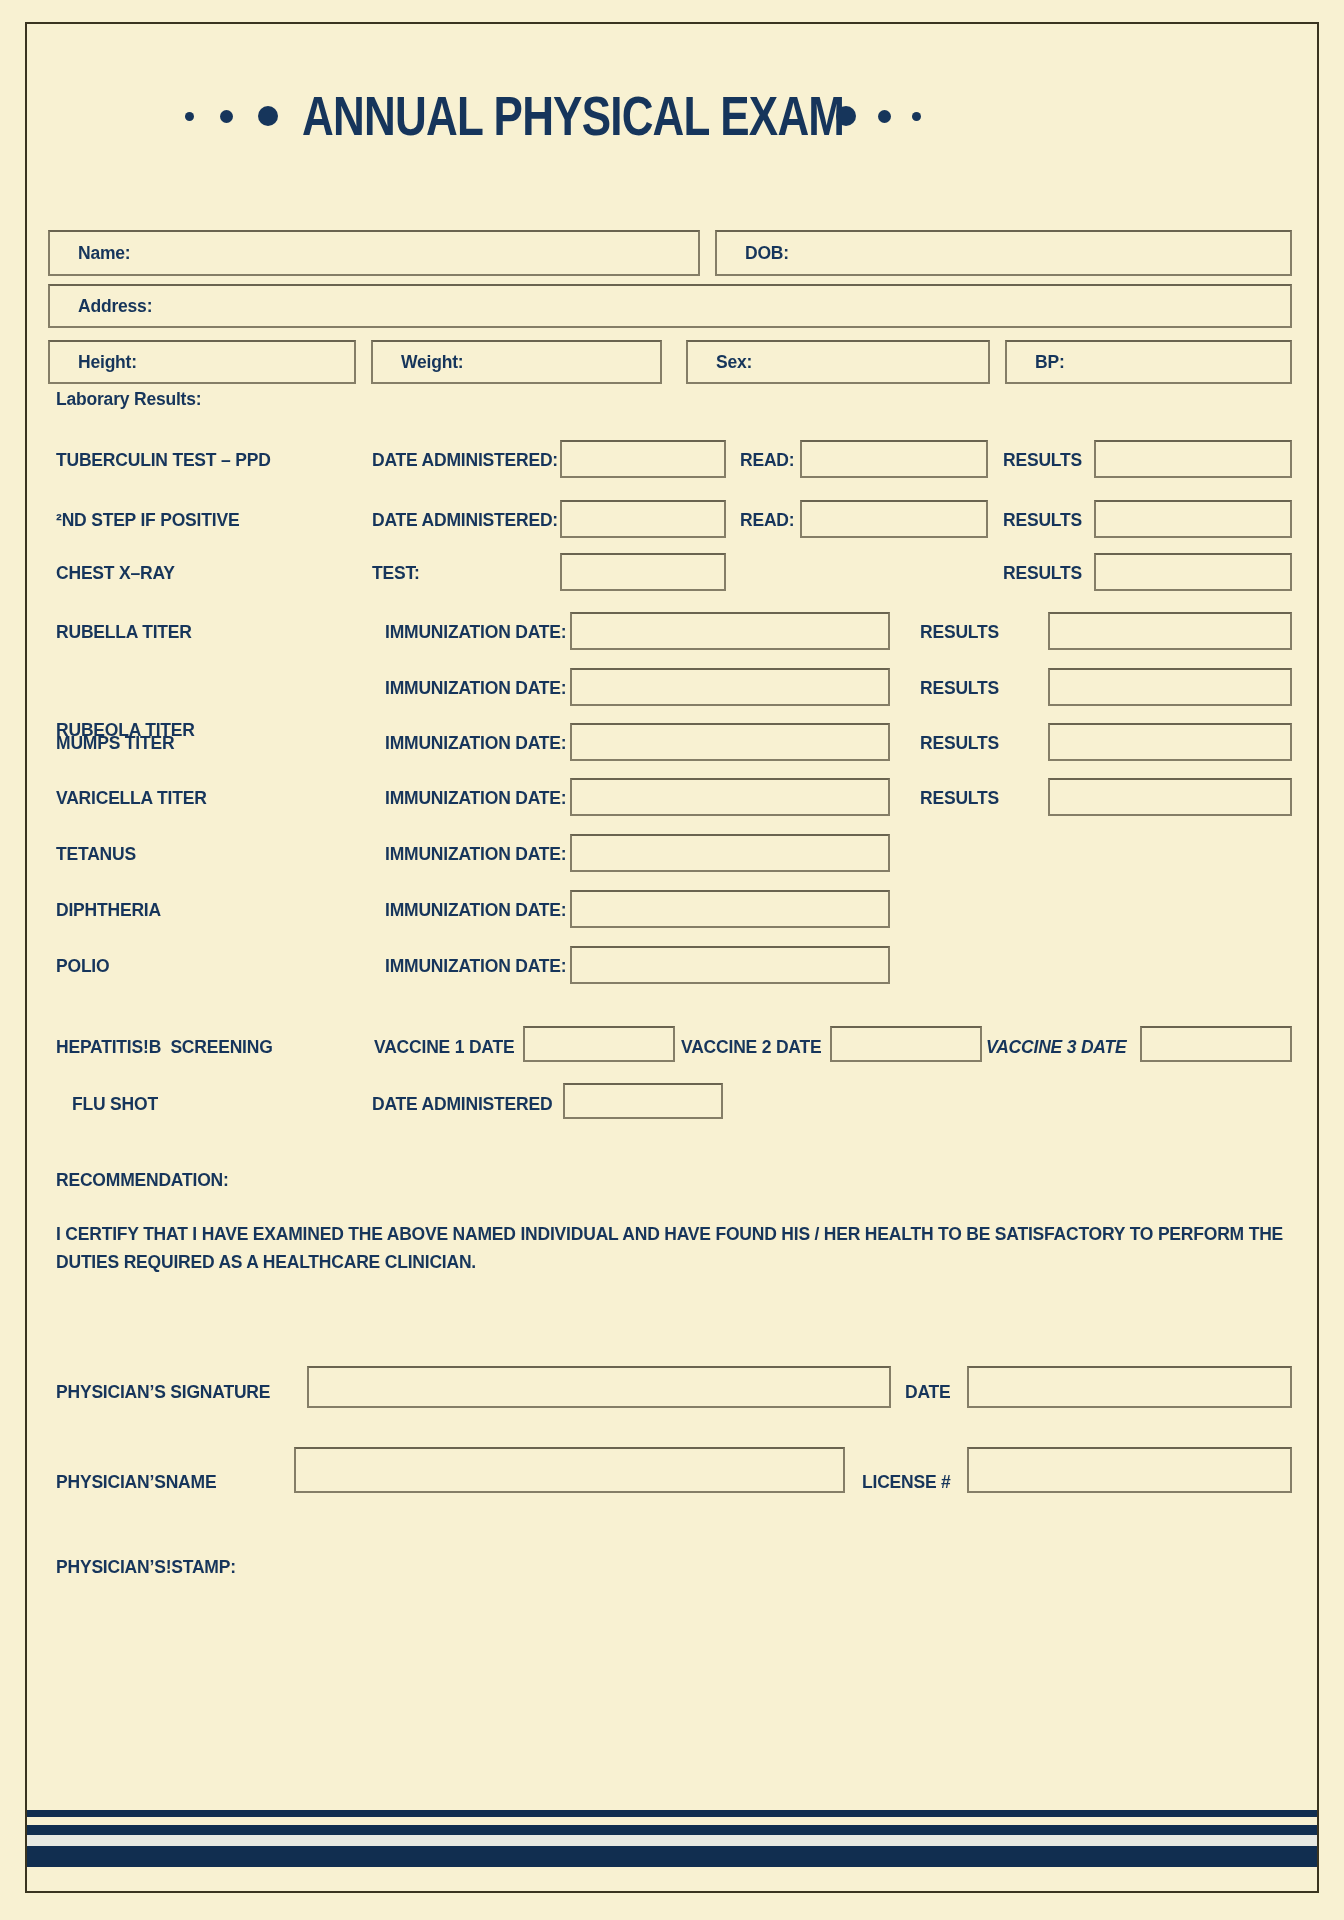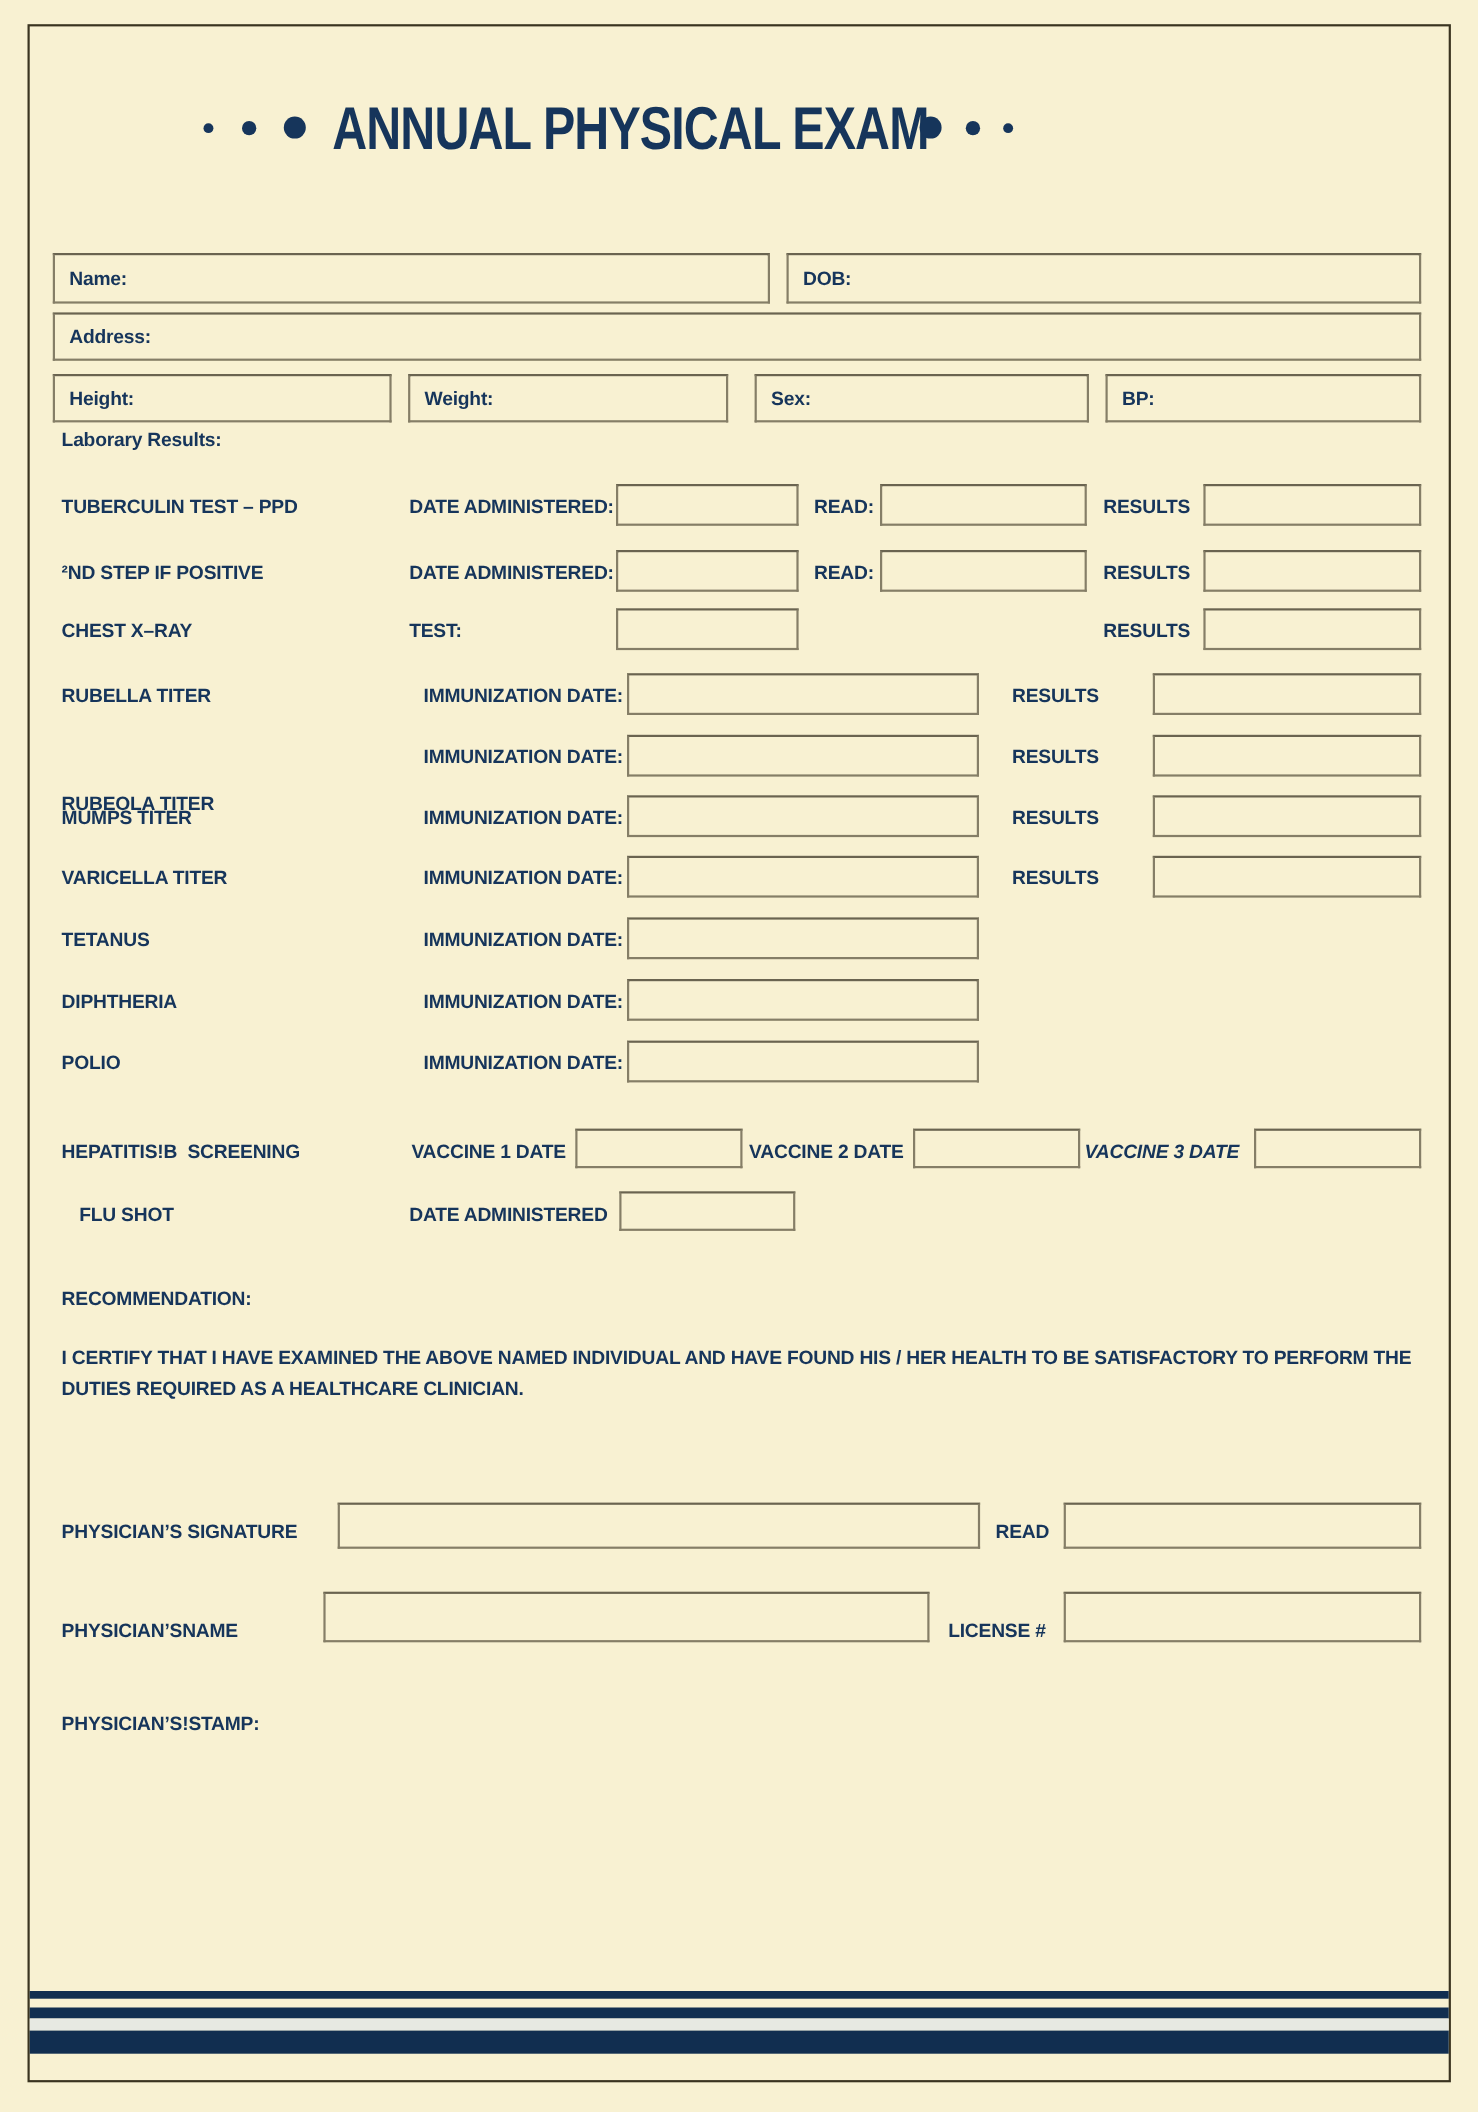--- a/index.html
+++ b/index.html
@@ -19,21 +19,21 @@
     transform:scaleX(0.8);transform-origin:50% 50%;color:#16355b;
   }
   .dot{position:absolute;border-radius:50%;background:#16355b;}
   .lbl{
     position:absolute;font-weight:700;font-size:17.5px;line-height:21px;
     color:#16355b;white-space:pre;letter-spacing:-0.2px;
   }
   .dbox{
     position:absolute;box-sizing:border-box;
     border:2px solid #857e67;border-top-color:#6a6450;
-    display:flex;align-items:center;padding-left:13px;text-align:right;
+    display:flex;align-items:center;padding-left:28px;text-align:right;
   }
   .dbox .in-lbl{font-weight:700;font-size:17.5px;letter-spacing:-0.2px;color:#16355b;}
   .ibox{
     position:absolute;box-sizing:border-box;background:transparent;
     border:2px solid #857e67;border-top-color:#6a6450;
     font-family:inherit;font-size:17px;font-weight:700;color:#16355b;
     padding:0 8px;outline:none;border-radius:0;
   }
   .para{
     position:absolute;font-weight:700;font-size:17.5px;line-height:27.5px;
@@ -148,21 +148,21 @@
 <div class="lbl" style="left:72px;top:1094px;text-align:center;">FLU SHOT</div>
 <div class="lbl" style="left:372px;top:1094px;">DATE ADMINISTERED</div>
 <input class="ibox" style="left: 563px; top: 1083px; width: 160px; height: 36px;">
 
 <div class="lbl" style="left:56px;top:1170px;">RECOMMENDATION:</div>
 
 <div class="para" style="left:56px;top:1221px;width:1240px;">I CERTIFY THAT I HAVE EXAMINED THE ABOVE NAMED INDIVIDUAL AND HAVE FOUND HIS / HER HEALTH TO BE SATISFACTORY TO PERFORM THE DUTIES REQUIRED AS A HEALTHCARE CLINICIAN.</div>
 
 <div class="lbl" style="left:56px;top:1382px;">PHYSICIAN’S SIGNATURE</div>
 <input class="ibox" style="left: 307px; top: 1366px; width: 584px; height: 42px;">
-<div class="lbl" style="left:905px;top:1382px;">READ</div>
+<div class="lbl" style="left:905px;top:1382px;">DATE</div>
 <input class="ibox" style="left: 967px; top: 1366px; width: 325px; height: 42px;">
 
 <div class="lbl" style="left:56px;top:1472px;">PHYSICIAN’SNAME</div>
 <input class="ibox" style="left: 294px; top: 1447px; width: 551px; height: 46px;">
 <div class="lbl" style="left:862px;top:1472px;">LICENSE #</div>
 <input class="ibox" style="left: 967px; top: 1447px; width: 325px; height: 46px;">
 
 <div class="lbl" style="left:56px;top:1557px;">PHYSICIAN’S!STAMP:</div>
 
 <div class="stripe" style="top:1810px;height:7px;"></div>

